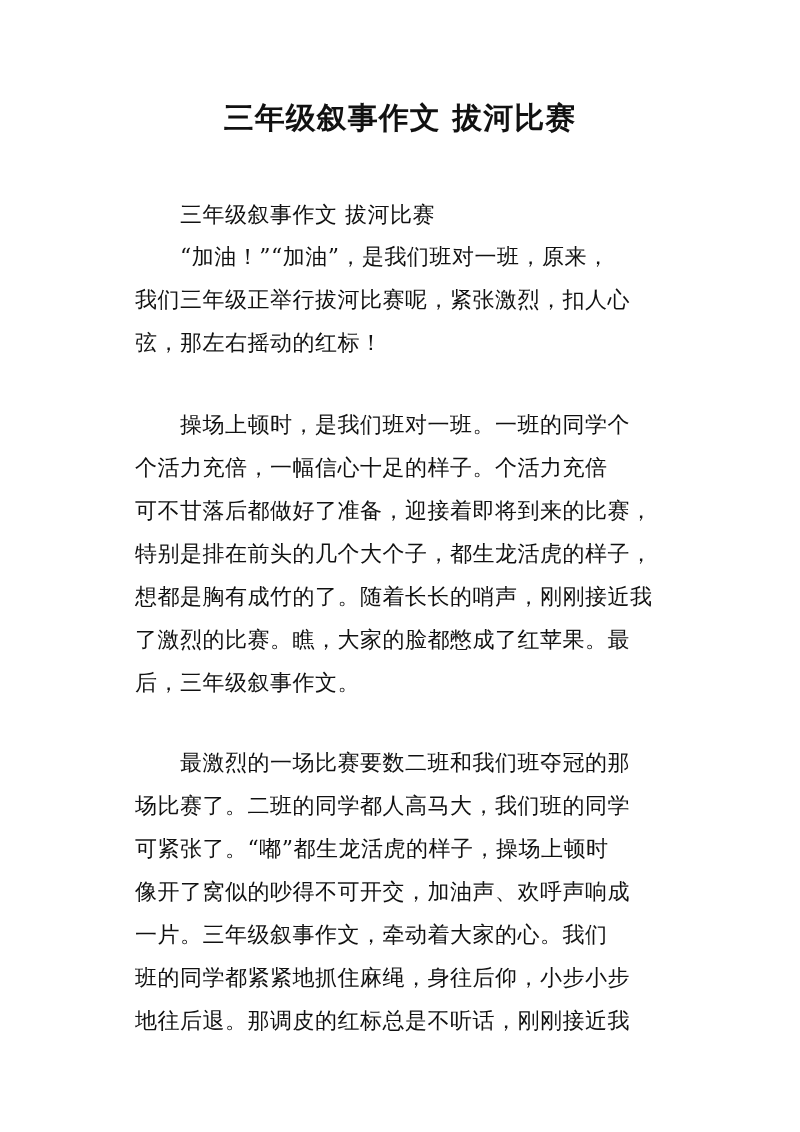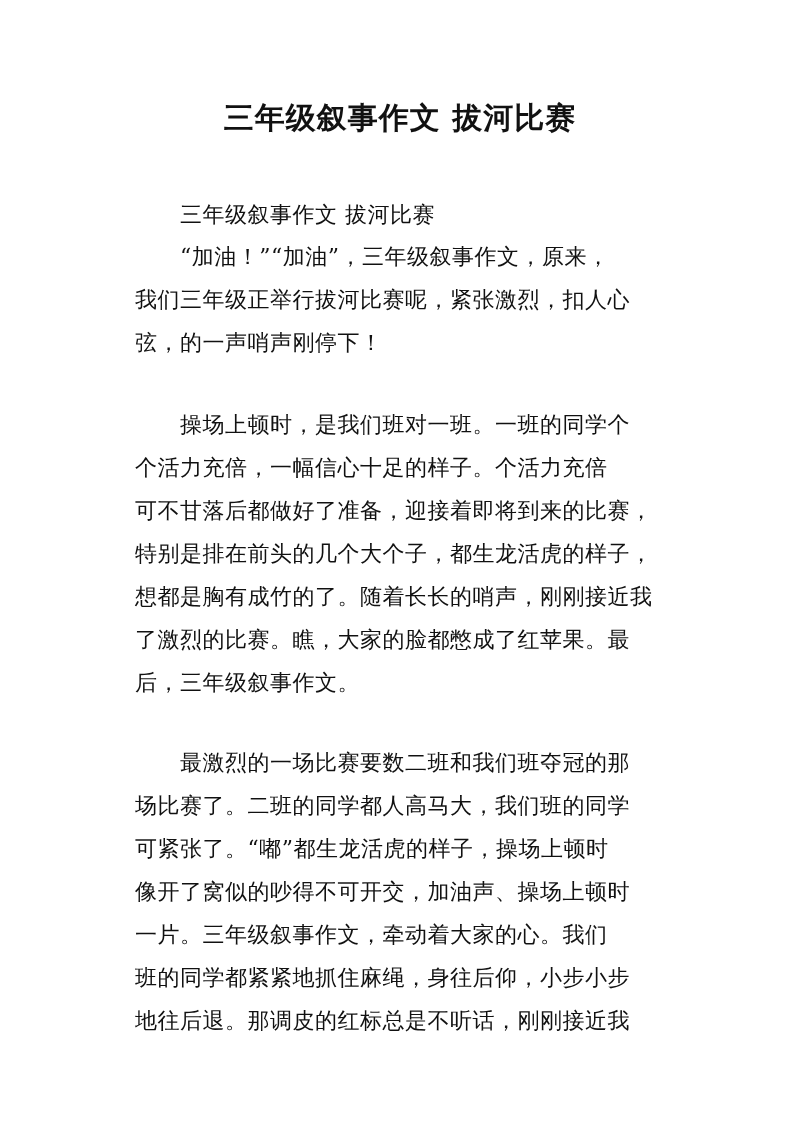--- a/index.html
+++ b/index.html
@@ -8,30 +8,30 @@
     .line { position: absolute; left: 135px; font-size: 22px; line-height: 30px; white-space: nowrap; letter-spacing: 0.5px; }
     .indent { left: 180px; }
   </style>
 </head>
 <body>
 
 <div class="title">三年级叙事作文  拔河比赛</div>
 
 <div id="body-text">
   <div class="line indent" style="top:200px">三年级叙事作文 拔河比赛</div>
-  <div class="line indent" style="top:242px">“加油！”“加油”，三年级叙事作文，原来，</div>
+  <div class="line indent" style="top:242px">“加油！”“加油”，是我们班对一班，原来，</div>
   <div class="line" style="top:285px">我们三年级正举行拔河比赛呢，紧张激烈，扣人心</div>
-  <div class="line" style="top:328px">弦，的一声哨声刚停下！</div>
+  <div class="line" style="top:328px">弦，那左右摇动的红标！</div>
   <div class="line indent" style="top:410px">操场上顿时，是我们班对一班。一班的同学个</div>
   <div class="line" style="top:453px">个活力充倍，一幅信心十足的样子。个活力充倍</div>
   <div class="line" style="top:496px">可不甘落后都做好了准备，迎接着即将到来的比赛，</div>
   <div class="line" style="top:539px">特别是排在前头的几个大个子，都生龙活虎的样子，</div>
   <div class="line" style="top:582px">想都是胸有成竹的了。随着长长的哨声，刚刚接近我</div>
   <div class="line" style="top:625px">了激烈的比赛。瞧，大家的脸都憋成了红苹果。最</div>
   <div class="line" style="top:668px">后，三年级叙事作文。</div>
   <div class="line indent" style="top:748px">最激烈的一场比赛要数二班和我们班夺冠的那</div>
   <div class="line" style="top:791px">场比赛了。二班的同学都人高马大，我们班的同学</div>
   <div class="line" style="top:834px">可紧张了。“嘟”都生龙活虎的样子，操场上顿时</div>
-  <div class="line" style="top:877px">像开了窝似的吵得不可开交，加油声、操场上顿时</div>
+  <div class="line" style="top:877px">像开了窝似的吵得不可开交，加油声、欢呼声响成</div>
   <div class="line" style="top:920px">一片。三年级叙事作文，牵动着大家的心。我们</div>
   <div class="line" style="top:963px">班的同学都紧紧地抓住麻绳，身往后仰，小步小步</div>
   <div class="line" style="top:1006px">地往后退。那调皮的红标总是不听话，刚刚接近我</div>
 </div>
 
 </body></html>

